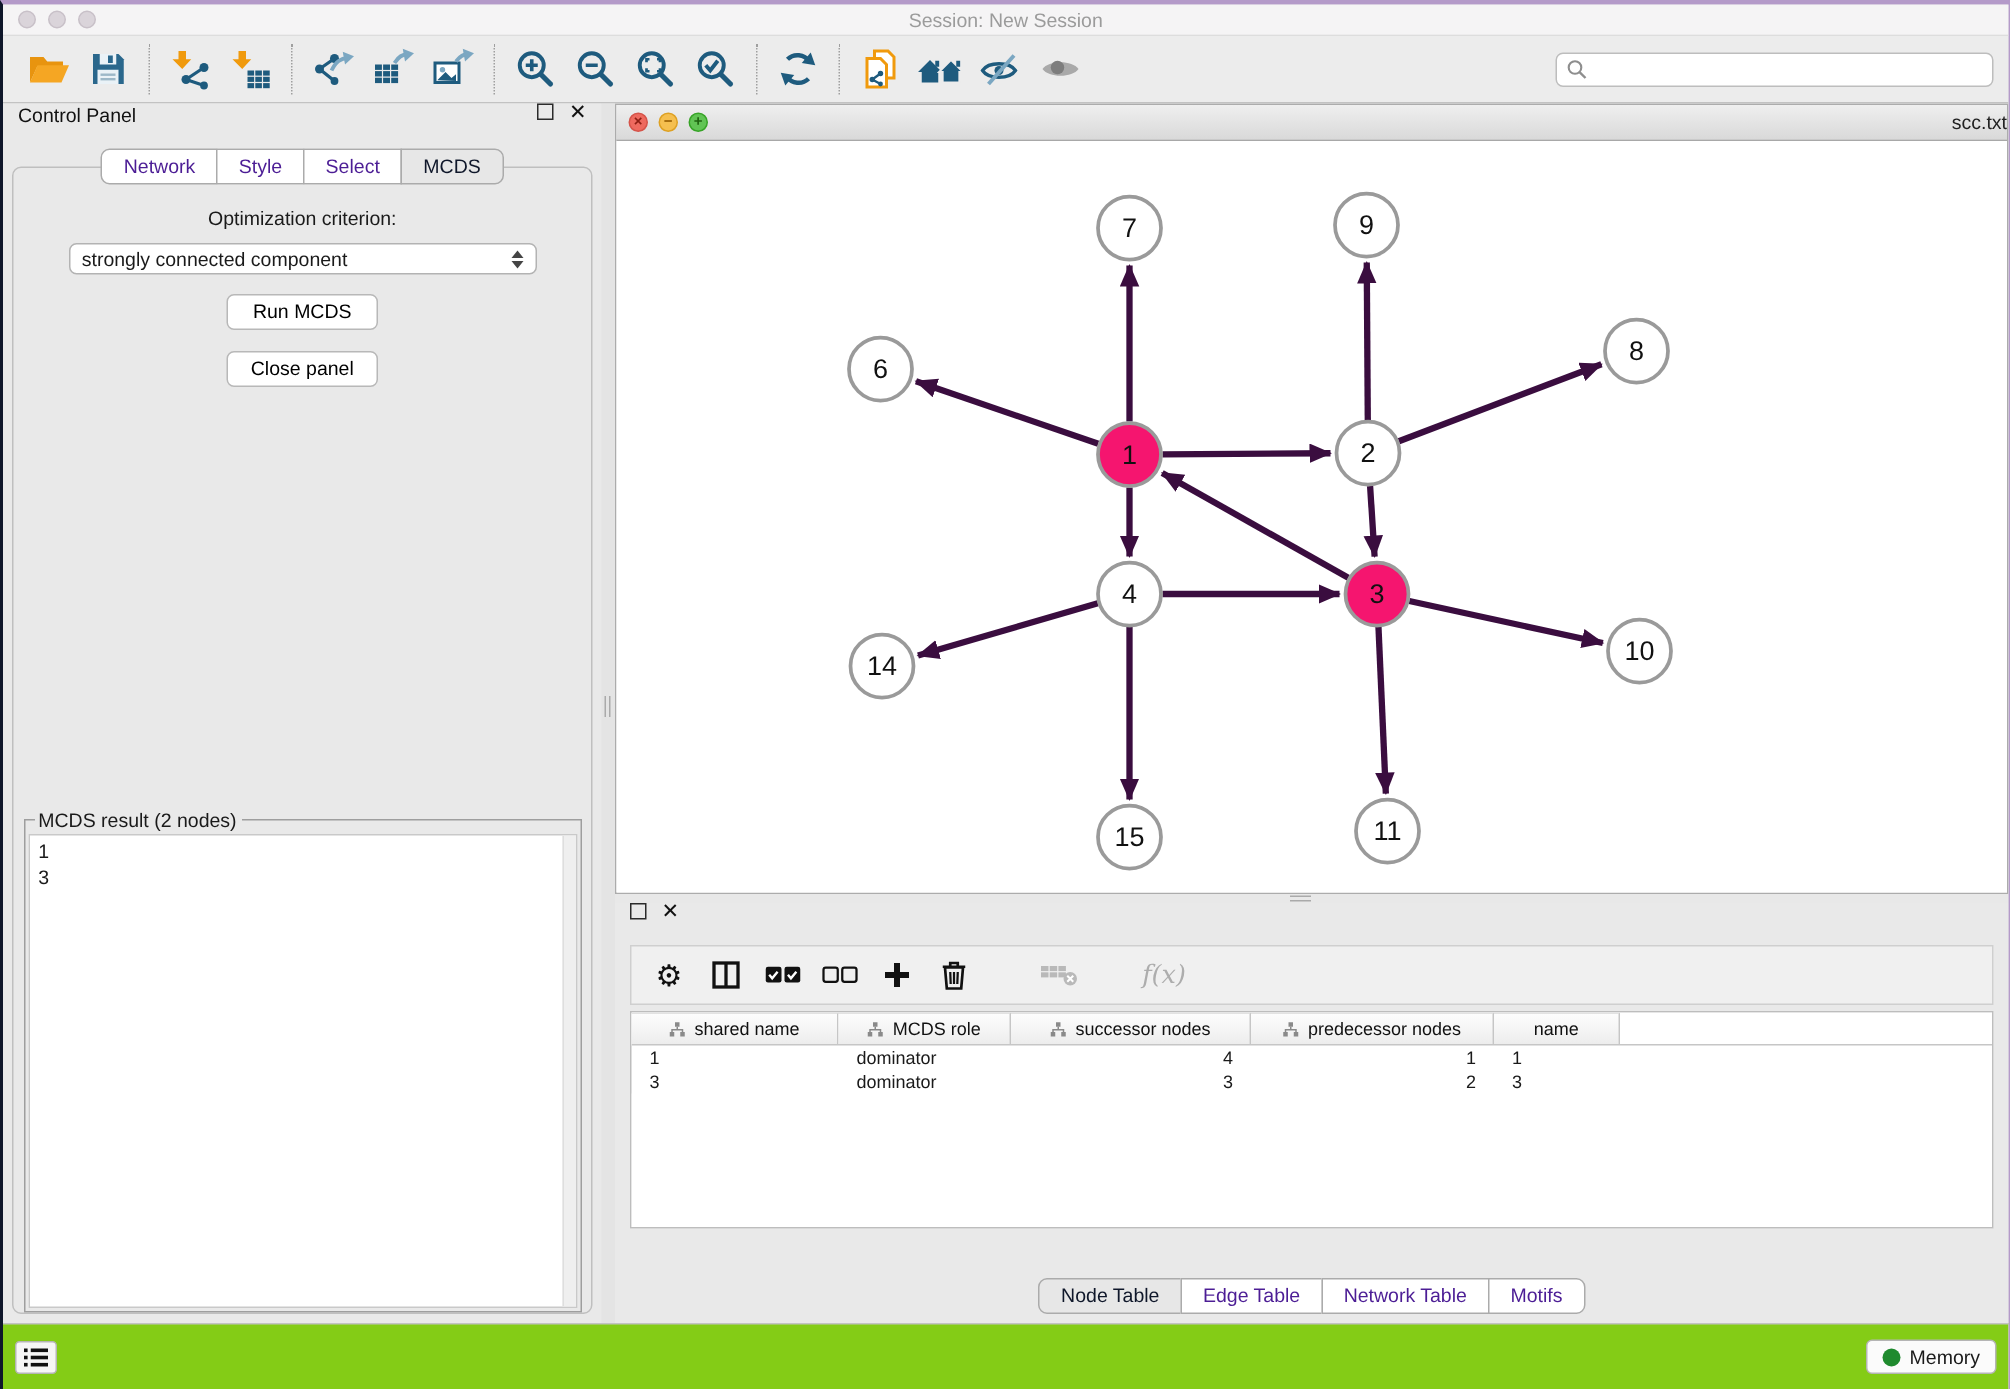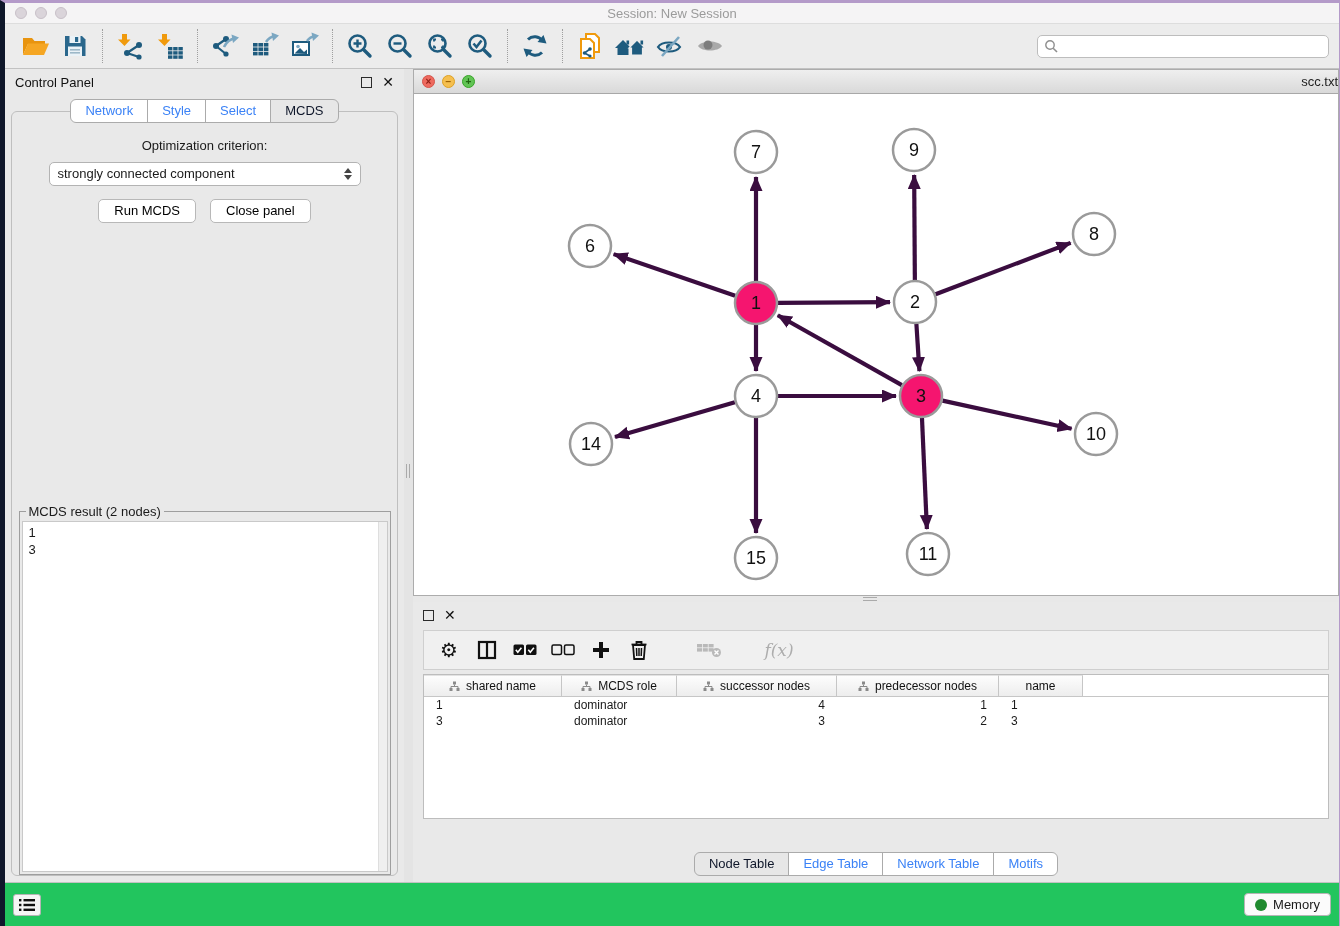--- a/index.html
+++ b/index.html
@@ -1,18 +1,18 @@
 <!DOCTYPE html>
 <html><head>
 <meta charset="utf-8">
 <style>
   * { box-sizing: border-box; margin: 0; padding: 0; }
   html,body { width:1340px; height:926px; }
   body { font-family: "Liberation Sans", "DejaVu Sans", sans-serif; font-size:13px; color:#1a1a1a; background:#E8E8E8; }
-  .app { width:1340px; height:926px; border-top:3px solid #B49AC9; border-left:5px solid #0f172a; border-right:1px solid #B49AC9; display:flex; flex-direction:column; background:#E8E8E8; overflow:hidden; }
+  .app { width:1340px; height:926px; border-top:3px solid #B49AC9; border-left:2px solid #0f172a; border-right:1px solid #B49AC9; display:flex; flex-direction:column; background:#E8E8E8; overflow:hidden; }
 
   
   .titlebar { height:20px; background:#F5F4F5; display:flex; align-items:center; position:relative; flex:0 0 auto; }
   .lights { display:flex; gap:8px; margin-left:10px; }
   .light { width:12px; height:12px; border-radius:50%; background:#DAD4DA; border:1px solid #C8C0C8; }
   .apptitle { position:absolute; left:0; right:0; text-align:center; color:#9B9B9B; font-size:13px; }
 
   
   .toolbar { height:46px; background:#ECECEC; border-top:1px solid #DDD; border-bottom:1px solid #C2C2C2; display:flex; align-items:center; padding:0 10px; flex:0 0 auto; }
   .ticon { width:40px; height:34px; display:flex; align-items:center; justify-content:center; cursor:default; }
@@ -22,40 +22,40 @@
   .searchbox input { border:none; outline:none; flex:1; font-size:12px; background:transparent; margin-left:4px; }
 
   
   .main { flex:1; display:flex; min-height:0; }
   .left-panel { width:399px; background:#E9E9E9; display:flex; flex-direction:column; flex:0 0 auto; }
   .vsplit { width:9px; background:#E4E4E4; position:relative; flex:0 0 auto; }
   .vsplit .grip { position:absolute; top:395px; left:2px; width:4px; height:14px; border-left:1px solid #AAA; border-right:1px solid #AAA; }
   .right-col { flex:1; display:flex; flex-direction:column; min-width:0; }
 
   
-  .panel-head { height:26px; display:flex; align-items:center; padding:0 10px; font-size:13px; color:#111; }
+  .panel-head { height:26px; display:flex; align-items:flex-start; padding:0 10px; font-size:13px; color:#111; }
   .panel-head .ph-title { flex:1; }
   .float-btn { width:11px; height:11px; border:1.6px solid #2b2b2b; display:inline-block; margin-right:10px; }
   .close-btn { font-size:14px; font-weight:bold; color:#111; line-height:11px; }
 
   
   .cp-tabs-row { display:flex; justify-content:center; position:relative; z-index:2; margin-bottom:-12px; margin-top:4px; }
   .tabgroup { display:flex; }
-  .tab { background:#FFF; border:1px solid #ABABAB; padding:3px 14px 4px; font-size:13px; color:#3b82f6; margin-left:-1px; cursor:pointer; }
+  .tab { background:#FFF; border:1px solid #ABABAB; padding:3px 14px 4px; font-size:13px; color:#4c1d95; margin-left:-1px; cursor:pointer; }
   .tab:first-child { border-top-left-radius:6px; border-bottom-left-radius:6px; margin-left:0; }
   .tab:last-child { border-top-right-radius:6px; border-bottom-right-radius:6px; }
   .tab.active { background:#E7E7E7; color:#0f172a; }
   .cp-content { flex:1; margin:0 6px 6px; border:1px solid #BFBFBF; border-radius:6px; background:#E9E9E9; padding-top:24px; display:flex; flex-direction:column; align-items:center; min-height:0; }
   .opt-label { font-size:13px; margin-top:2px; }
   .selectbox { width:312px; height:24px; margin-top:9px; background:#FFF; border:1px solid #B3B3B3; border-radius:5px; display:flex; align-items:center; padding:0 8px; font-size:13px; cursor:pointer; }
   .selectbox .sel-text { flex:1; }
   .chevrons { display:flex; flex-direction:column; gap:2px; align-items:center; }
   .chv-up { width:0; height:0; border-left:4px solid transparent; border-right:4px solid transparent; border-bottom:5px solid #444; }
   .chv-dn { width:0; height:0; border-left:4px solid transparent; border-right:4px solid transparent; border-top:5px solid #444; }
-  .cp-buttons { display:flex; gap:14px; margin-top:13px; }
+  .cp-buttons { display:flex; gap:14px; margin-top:13px;flex-direction:column; }
   .btn { background:#FFF; border:1px solid #B8B8B8; border-radius:5px; padding:3px 15px 4px; font-size:13px; cursor:pointer; }
   .mcds-fieldset { margin-top:281px; width:372px; height:378px; border:1px solid #9E9E9E; background:#E9E9E9; padding:2px; position:relative; }
   .mcds-fieldset legend { font-size:13px; padding:0 3px; margin-left:4px; }
   .mcds-result-area { position:relative; width:100%; height:100%; background:#FFF; border:1px solid #C9C9C9; overflow:hidden; }
   .mcds-result-area pre { font-family:"Liberation Sans","DejaVu Sans",sans-serif; font-size:13px; padding:2px 6px; line-height:17px; }
   .scrolltrack { position:absolute; top:0; right:0; width:9px; height:100%; background:#EFEFEF; border-left:1px solid #DEDEDE; }
 
   
   .net-window { height:527px; border:1px solid #ACACAC; display:flex; flex-direction:column; background:#FFF; flex:0 0 auto; }
   .net-titlebar { height:24px; background:linear-gradient(#EFEFEF,#D9D9D9); border-bottom:1px solid #A8A8A8; display:flex; align-items:center; position:relative; padding:0 8px; }
@@ -77,21 +77,21 @@
   .fx-glyph { font-family:"DejaVu Serif", serif; font-style:italic; font-size:17px; color:#ADADAD; }
   .tp-table-wrap { flex:1; margin:4px 10px 0; background:#FFF; border:1px solid #BDBDBD; overflow:hidden; display:flex; flex-direction:column; min-height:0; }
   .thead { display:flex; border-bottom:1px solid #C6C6C6; background:#FFF; flex:0 0 auto; }
   .th { background:linear-gradient(#FDFDFD,#EDEDED); border-right:1px solid #C6C6C6; border-top:1px solid #E2E2E2; height:21px; display:flex; align-items:center; justify-content:center; gap:6px; font-size:12px; color:#111; }
   .trow { display:flex; height:16px; align-items:center; font-size:12px; }
   .td { padding:0 12px; overflow:hidden; white-space:nowrap; }
   .tbody-fill { flex:1; background:#FFF; }
   .tp-tabs-row { display:flex; justify-content:center; padding:5px 0 6px;margin-top:28px; }
 
   
-  .statusbar { height:44px; background:#22c55e; border-top:1px solid #C2C2C2; display:flex; align-items:center; padding:16px 8px; flex:0 0 auto; }
+  .statusbar { height:44px; background:#84cc16; border-top:1px solid #C2C2C2; display:flex; align-items:center; padding:16px 8px; flex:0 0 auto; }
   .list-btn { width:28px; height:22px; background:#F6F6F6; border:1px solid #B5B5B5; border-radius:3px; display:flex; align-items:center; justify-content:center; cursor:pointer; }
   .sb-spacer { flex:1; }
   .memory-btn { height:23px; background:#FBFBFB; border:1px solid #B5B5B5; border-radius:4px; display:flex; align-items:center; gap:6px; padding:0 10px; font-size:13px; cursor:pointer; }
   .mem-dot { width:12px; height:12px; border-radius:50%; }
 
   svg { display:block; }
 </style>
 </head>
 <body>
 

